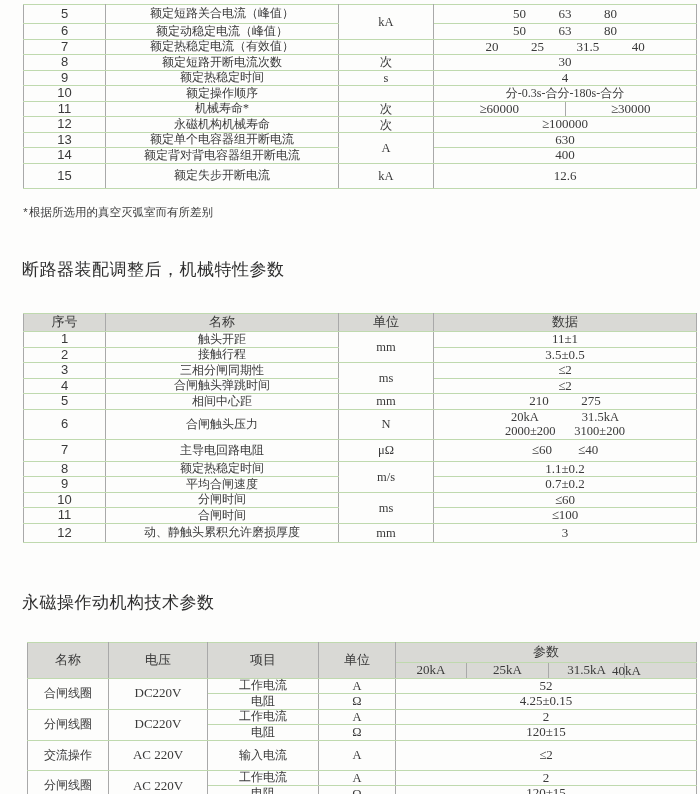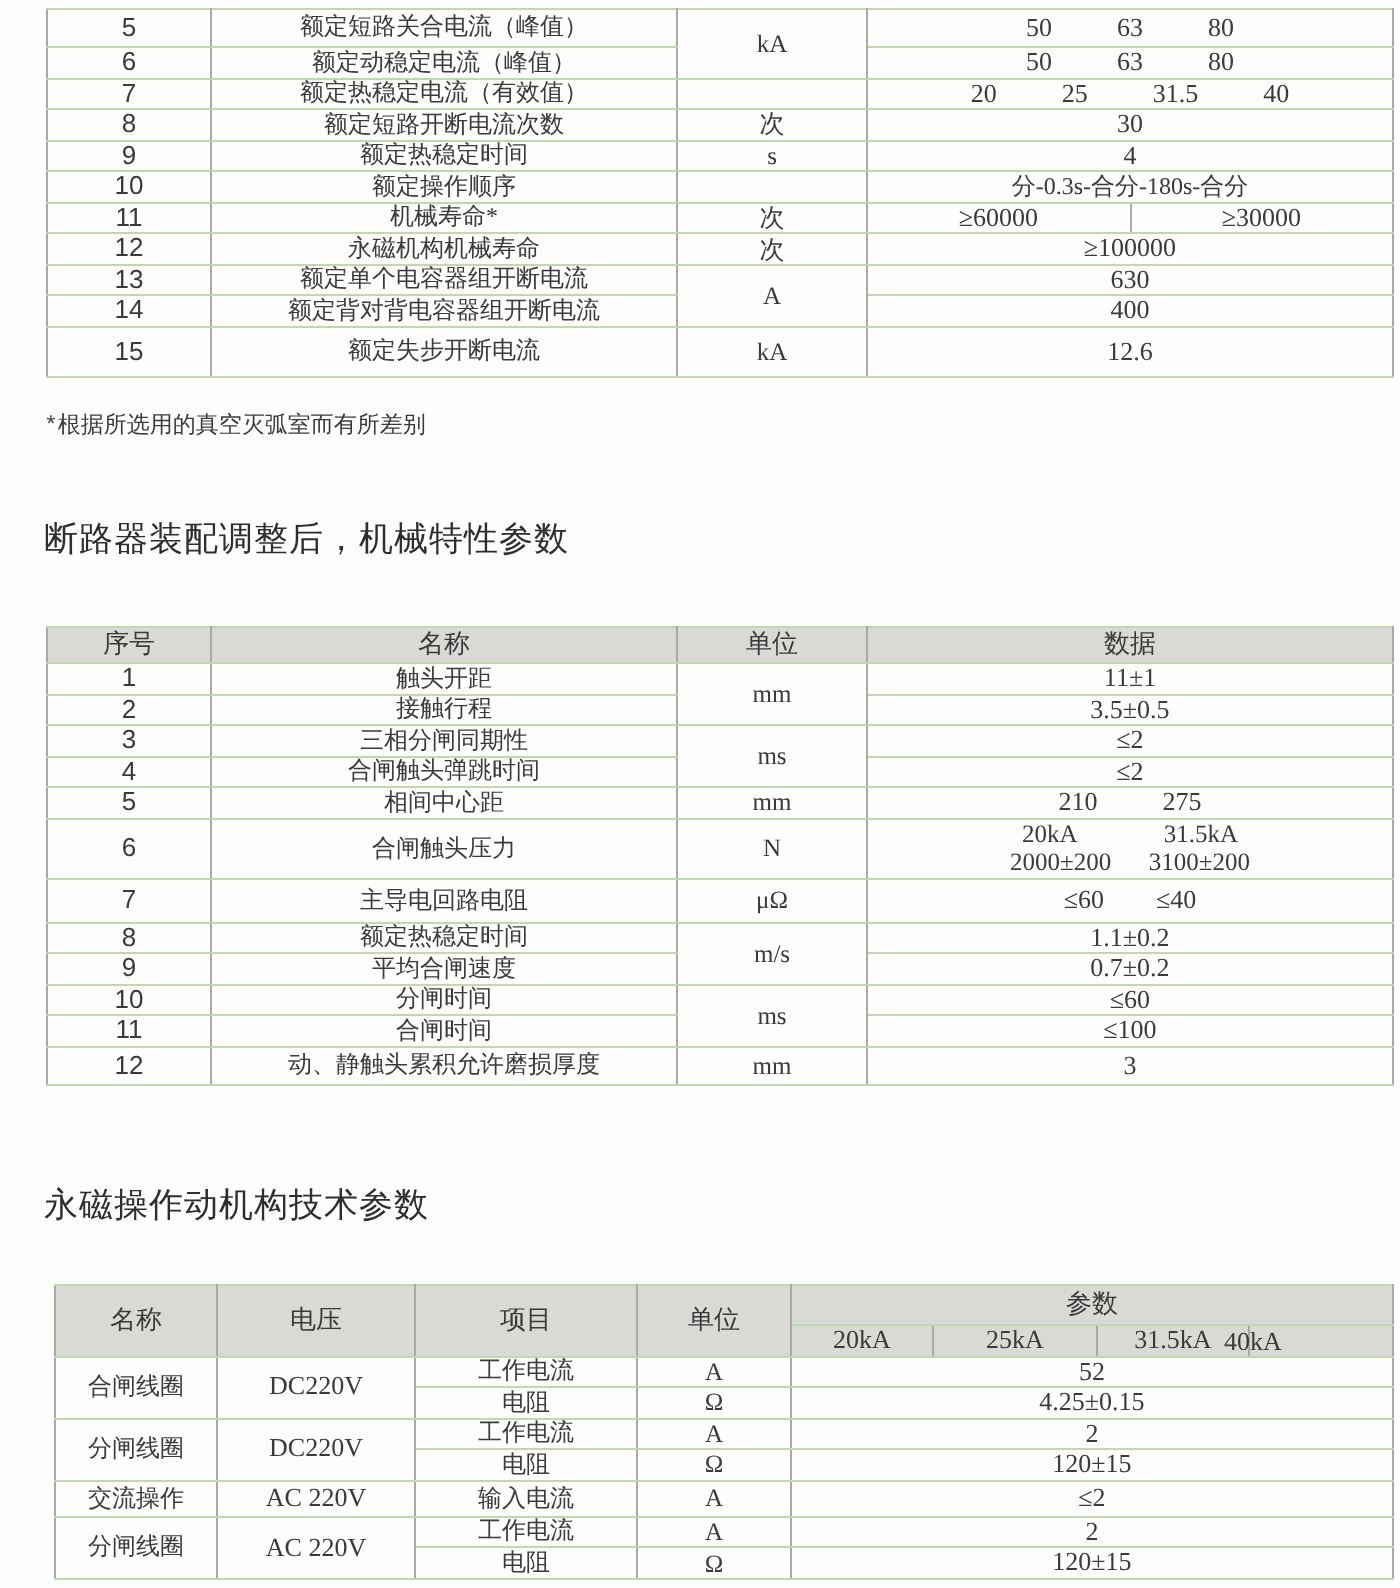--- a/index.html
+++ b/index.html
@@ -254,21 +254,21 @@
         <td rowspan="2">DC220V</td>
         <td class="nm">工作电流</td>
         <td class="ut">A</td>
         <td colspan="4">2</td>
       </tr>
       <tr style="height:15px">
         <td class="nm">电阻</td>
         <td class="ut">Ω</td>
         <td colspan="4">120±15</td>
       </tr>
-      <tr style="height:18px">
+      <tr style="height:30px">
         <td class="nm">交流操作</td>
         <td>AC 220V</td>
         <td class="nm">输入电流</td>
         <td class="ut">A</td>
         <td colspan="4">≤2</td>
       </tr>
       <tr style="height:15px">
         <td class="nm" rowspan="2">分闸线圈</td>
         <td rowspan="2">AC 220V</td>
         <td class="nm">工作电流</td>

